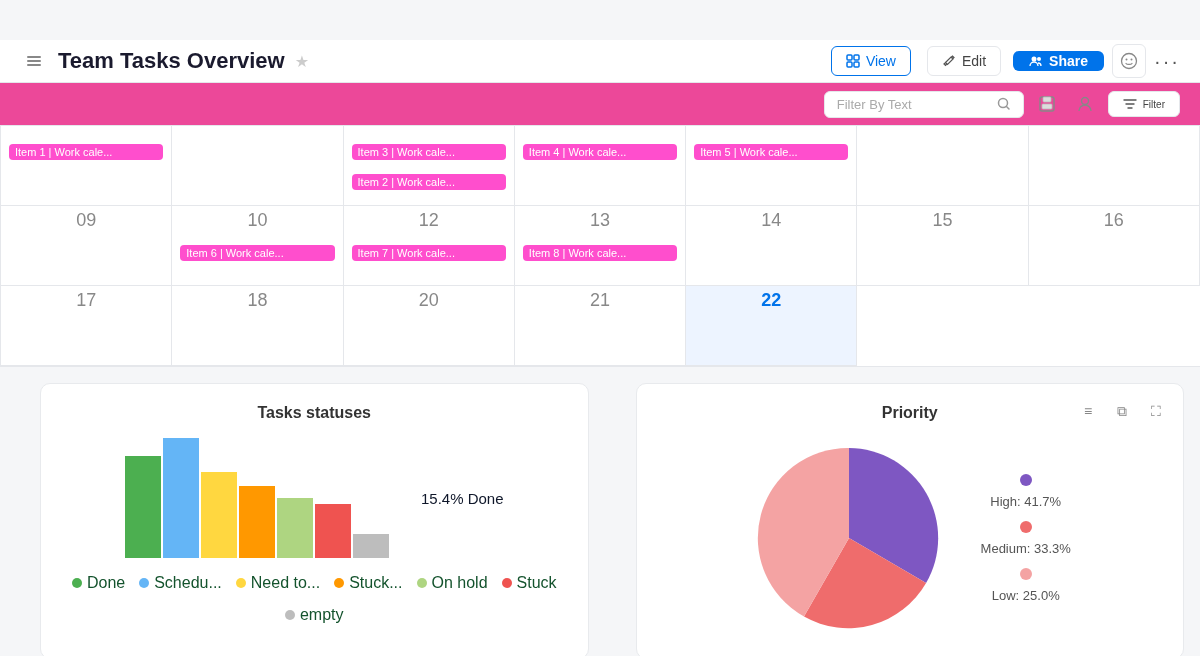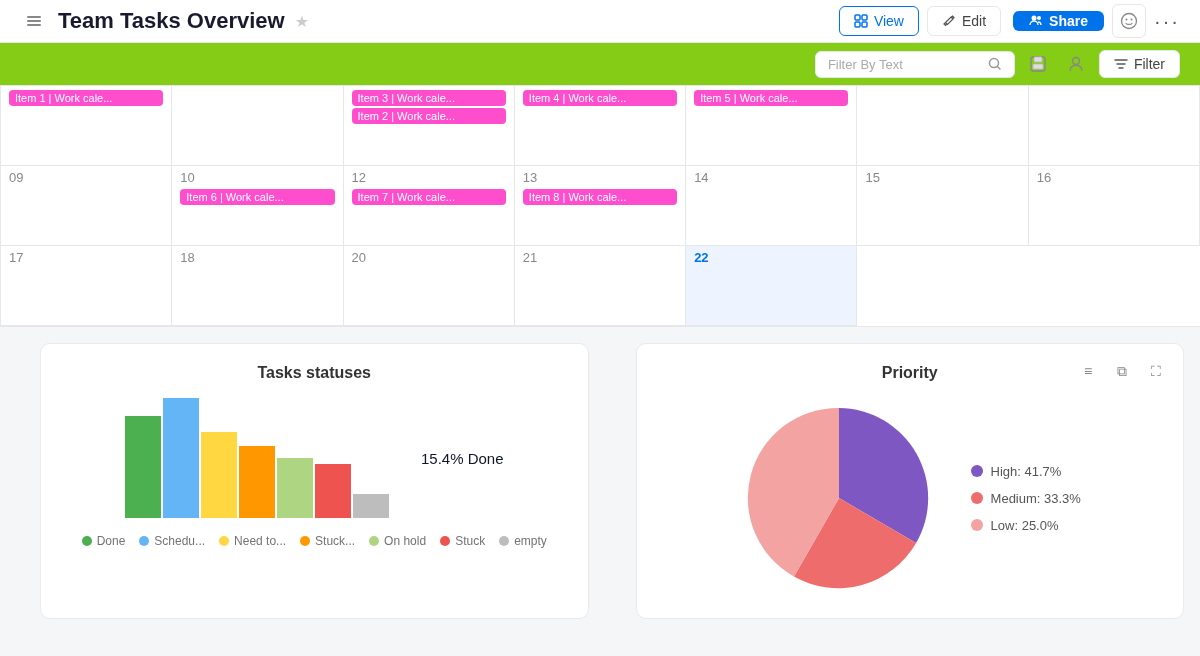--- a/index.html
+++ b/index.html
@@ -1,105 +1,106 @@
 <!DOCTYPE html>
 <html><head>
   <meta charset="utf-8">
   <style>
     * { box-sizing: border-box; margin: 0; padding: 0; }
     body { font-family: -apple-system, BlinkMacSystemFont, 'Segoe UI', sans-serif; background: #f5f6f8; color: #333; overflow: hidden; }
 
     
     .header {
       display: flex; align-items: center; padding: 0 20px; height: 43px;
-      background: #fff; border-bottom: 1px solid #e5e7eb; gap: 12px;
+      background: #fff; border-bottom: 1px solid #e5e7eb; gap: 12px; margin-top: 40px;
     }
     .header-left { display: flex; align-items: center; gap: 10px; flex: 1; }
     .sidebar-toggle { width: 28px; height: 28px; display: flex; align-items: center; justify-content: center; cursor: pointer; color: #888; border-radius: 4px; }
     .page-title { font-size: 22px; font-weight: 700; color: #1a1a2e; }
     .star-icon { color: #ccc; font-size: 16px; cursor: pointer; }
-    .header-center { display: flex; align-items: flex-start; gap: 8px; }
+    .header-center { display: flex; align-items: flex-start; gap: 16px; }
     .btn-view, .btn-edit {
       display: flex; align-items: center; gap: 6px; padding: 6px 14px;
       border-radius: 6px; font-size: 14px; cursor: pointer; font-weight: 500;
     }
     .btn-view { background: #fff; border: 1.5px solid #0073ea; color: #0073ea; }
     .btn-edit { background: #fff; border: 1.5px solid #e5e7eb; color: #444; }
     .header-right { display: flex; align-items: center; gap: 8px; }
     .btn-share {
-      display: flex; gap: 6px; padding: 2px 16px;
+      display: flex; align-items: center; gap: 6px; padding: 2px 16px;
       background: #0073ea; color: #fff; border: none; border-radius: 6px;
       font-size: 14px; font-weight: 600; cursor: pointer;
     }
     .icon-btn {
       width: 34px; height: 34px; display: flex; align-items: center; justify-content: center;
       background: #fff; border: 1px solid #e5e7eb; border-radius: 6px; cursor: pointer; color: #555;
     }
     .more-btn { background: transparent; border: none; font-size: 20px; cursor: pointer; color: #555; letter-spacing: 2px; }
 
     
     .toolbar {
       display: flex; align-items: center; justify-content: flex-end;
-      padding: 6px 20px; background: #84cc16; border-bottom: 1px solid #e5e7eb; gap: 8px;
+      padding: 6px 20px; background: #ec4899; border-bottom: 1px solid #e5e7eb; gap: 8px;
     }
     .search-box {
       display: flex; align-items: center; gap: 6px; padding: 5px 12px;
       border: 1.5px solid #e5e7eb; border-radius: 6px; background: #fff;
       font-size: 13px; color: #888; width: 200px;
     }
     .filter-btn {
       display: flex; align-items: center; gap: 6px; padding: 5px 14px;
       border: 1.5px solid #e5e7eb; border-radius: 6px; background: #fff;
-      font-size: 14px; color: #444; cursor: pointer; font-weight: 500;
+      font-size: 10px; color: #444; cursor: pointer; font-weight: 500;
     }
     .toolbar-icon { width: 30px; height: 30px; display: flex; align-items: center; justify-content: center; cursor: pointer; color: #555; }
 
     
     .calendar-section { background: #fff; border-bottom: 1px solid #e5e7eb; }
     .calendar-grid {
       display: grid; grid-template-columns: repeat(7, 1fr);
       border-left: 1px solid #e5e7eb;
     }
     .cal-cell {
       border-right: 1px solid #e5e7eb; border-bottom: 1px solid #e5e7eb;
       min-height: 80px; padding: 4px 8px; position: relative;
     }
     .cal-cell.today { background: #edf4ff; }
     .cal-day-num {
-      font-size: 13px; color: #888; text-align: left; margin-bottom: 4px;
+      font-size: 18px; color: #888; text-align: center; margin-bottom: 4px;
     }
     .cal-day-num.today-num { color: #0073ea; font-weight: 700; }
     .cal-event {
       background: #ff4ecd; color: #fff; font-size: 11px; font-weight: 500;
       border-radius: 4px; padding: 2px 6px; margin-bottom: 2px;
       white-space: nowrap; overflow: hidden; text-overflow: ellipsis;
       max-width: 100%;
+      margin-top: 14px;
     }
 
     
     .bottom-panels { display: flex; gap: 15px; background: #f5f6f8; margin-left: 24px; }
     .panel {
       flex: 1; background: #fff; margin: 16px; border-radius: 10px;
       border: 1px solid #e8eaed; padding: 20px; position: relative;
     }
     .panel-title { text-align: center; font-size: 16px; font-weight: 600; color: #333; margin-bottom: 16px; }
     .bar-group { display: flex; height: 100%; }
     .bar { width: 36px; height: 100%; position: relative; }
     .bar-label-area { display: flex; align-items: center; margin-left: 24px; }
     .bar-label { font-size: 15px; color: #0f172a; }
     .chart-area { display: flex; align-items: center; gap: 8px; justify-content: center; margin-top: 8px; }
 
     .legend { display: flex; gap: 14px; justify-content: center; margin-top: 16px; flex-wrap: wrap; }
-    .legend-item { display: flex; align-items: center; gap: 5px; font-size: 12px; color: #737373; }
+    .legend-item { display: flex; align-items: center; gap: 5px; font-size: 16px; color: #14532d; }
     .legend-dot { width: 10px; height: 10px; border-radius: 50%; }
 
     
     .pie-area { display: flex; align-items: center; justify-content: center; gap: 32px; }
     .pie-legend { display: flex; flex-direction: column; gap: 12px; }
-    .pie-legend-item { display: flex; align-items: center; gap: 8px; font-size: 13px; color: #555; }
+    .pie-legend-item { display: flex; align-items: center; gap: 8px; font-size: 13px; color: #555; flex-direction: column; }
     .pie-legend-dot { width: 12px; height: 12px; border-radius: 50%; }
     .panel-icons { position: absolute; top: 14px; right: 14px; display: flex; gap: 8px; }
     .panel-icon-btn { width: 26px; height: 26px; display: flex; align-items: center; justify-content: center; cursor: pointer; color: #888; font-size: 14px; }
   </style>
 </head>
 <body>
 
 <div class="header">
   <div class="header-left">
     <div class="sidebar-toggle">

